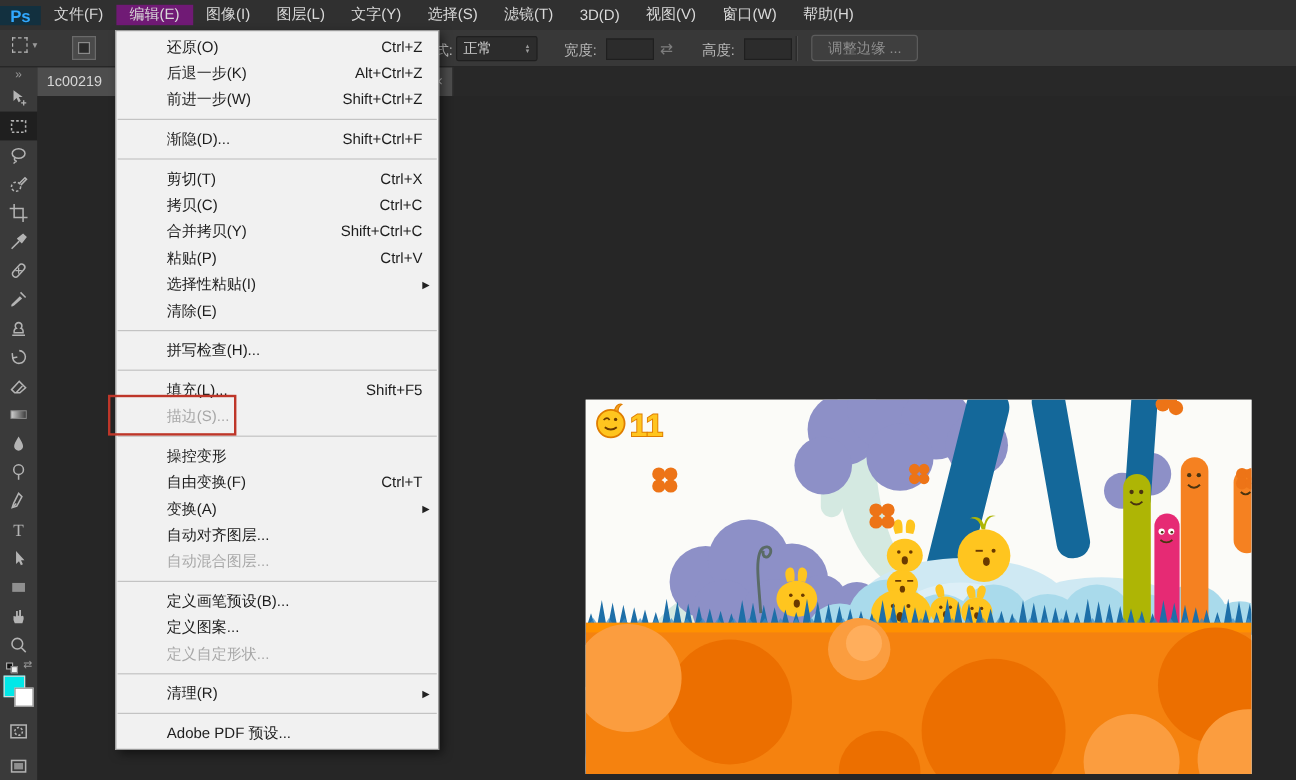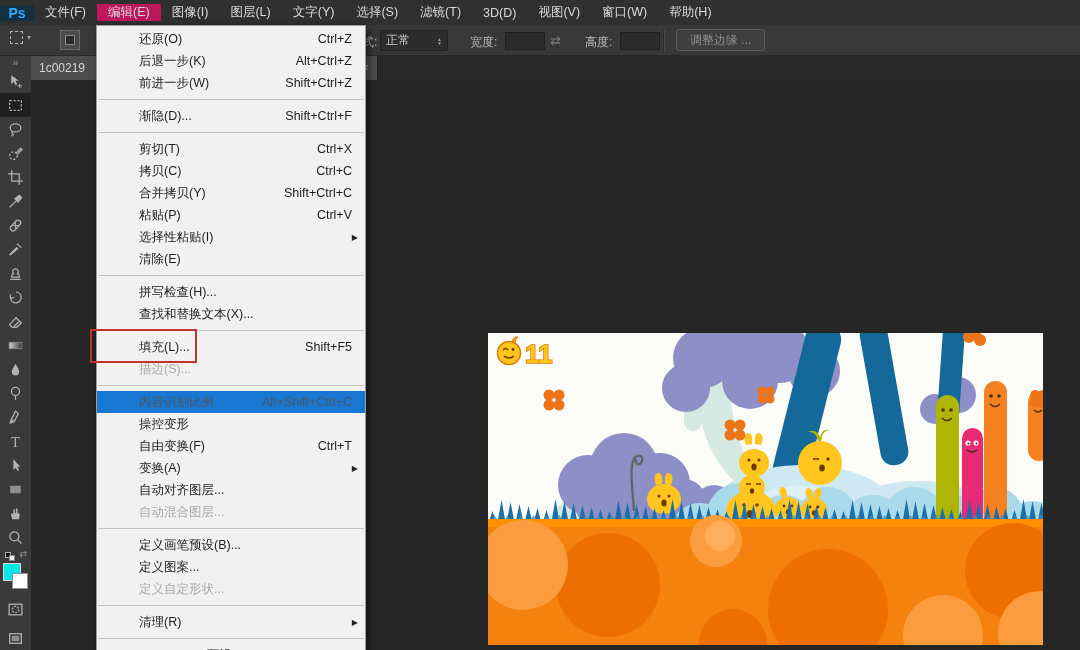--- a/index.html
+++ b/index.html
@@ -6,21 +6,21 @@
   html,body { width:1080px; height:650px; overflow:hidden; background:#252525;
     font-family:"Liberation Sans", sans-serif; }
   #root { position:relative; width:1080px; height:650px; background:#262626; overflow:hidden; }
 
   
   .menubar { position:absolute; top:0; left:0; width:1080px; height:25px; background:#303030;
     display:flex; align-items:center; color:#d9d9d9; font-size:12.5px; z-index:20; }
   .ps-logo { width:34px; display:flex; align-items:center; justify-content:center;
     color:#31a8ff; font-weight:bold; font-size:14px; background:#12303f; }
   .mb-item { display:flex; align-items:center; padding:0 11px; cursor:default; }
-  .mb-item.active { background:#be185d; }
+  .mb-item.active { background:#701a75; }
 
   
   .optionsbar { position:absolute; top:25px; left:0; width:1080px; height:31px; background:#383838;
     border-bottom:1px solid #272727; color:#b9b9b9; font-size:12px; z-index:10; }
   .opt-tool { position:absolute; left:10px; top:6px; display:flex; align-items:center; gap:4px; }
   .opt-tool .mini-marquee { width:13px; height:13px; border:1px dashed #b5b5b5; display:inline-block; }
   .opt-caret { font-size:8px; color:#9a9a9a; }
   .opt-square { position:absolute; left:60px; top:5px; width:20px; height:20px; background:#4a4a4a;
     border:1px solid #6a6a6a; display:flex; align-items:center; justify-content:center; }
   .opt-square i { display:block; width:10px; height:10px; background:#2a2a2a; border:1px solid #8a8a8a; }
@@ -595,42 +595,32 @@
         <span class="mi-label">清除(E)</span>
         <span class="shortcut"></span>
 
       </div>
       <div class="menu-sep"></div>
       <div class="menu-row">
         <span class="mi-label">拼写检查(H)...</span>
         <span class="shortcut"></span>
 
       </div>
-      <div class="menu-row">
-        <span class="mi-label">查找和替换文本(X)...</span>
-        <span class="shortcut"></span>
-
-      </div>
       <div class="menu-sep"></div>
       <div class="menu-row">
         <span class="mi-label">填充(L)...</span>
         <span class="shortcut">Shift+F5</span>
 
       </div>
       <div class="menu-row disabled">
         <span class="mi-label">描边(S)...</span>
         <span class="shortcut"></span>
 
       </div>
       <div class="menu-sep"></div>
-      <div class="menu-row disabled highlighted">
-        <span class="mi-label">内容识别比例</span>
-        <span class="shortcut">Alt+Shift+Ctrl+C</span>
-
-      </div>
       <div class="menu-row">
         <span class="mi-label">操控变形</span>
         <span class="shortcut"></span>
 
       </div>
       <div class="menu-row">
         <span class="mi-label">自由变换(F)</span>
         <span class="shortcut">Ctrl+T</span>
 
       </div>

